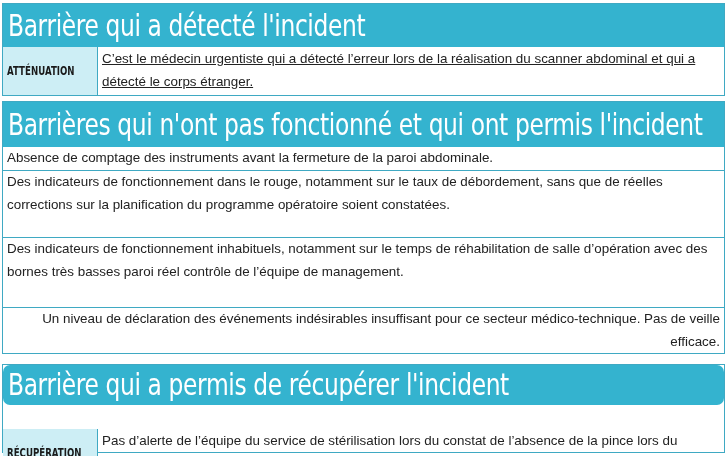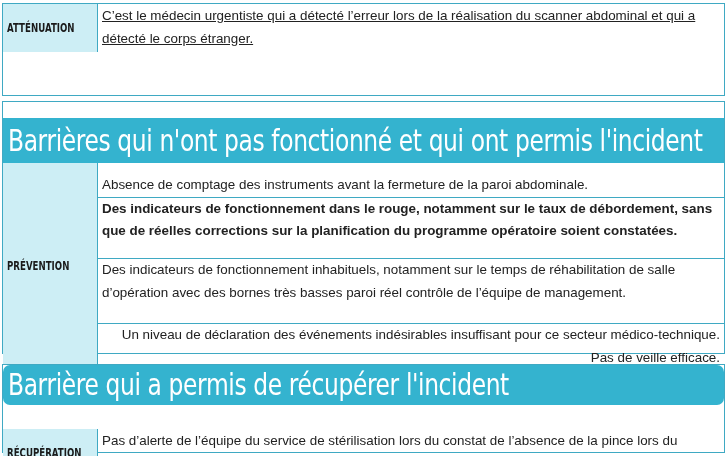--- a/index.html
+++ b/index.html
@@ -11,41 +11,41 @@
   .label { width: 95px; flex: 0 0 95px; background: #cdeef5; border-right: 1px solid #3fa9c3; display: flex; align-items: center; box-sizing: border-box; padding-left: 4px; text-align: center; }
   .label span { font-family: "DejaVu Sans", sans-serif; font-weight: bold; font-size: 12px; color: #1a1a1a; display: inline-block; transform: scaleX(0.72); transform-origin: left center; white-space: nowrap; }
   .cells { flex: 1; display: flex; flex-direction: column; }
   .cell { font-size: 13.4px; line-height: 22.5px; color: #222; padding: 0 4px; box-sizing: border-box; border-bottom: 1px solid #3fa9c3; }
   .cell:last-child { border-bottom: none; }
 </style>
 </head>
 <body>
 
 <div class="section" style="top:3px; height:93px;">
+  <div class="header" style="height:43px; line-height:43px; font-size:30px;">
+    <span>Barrière qui a détecté l'incident</span>
+  </div>
   <div class="body" style="height:48px;">
     <div class="label">
       <span>ATTÉNUATION</span>
     </div>
     <div class="cells">
       <div class="cell" style="height:48px; padding-top:1px;text-decoration:underline;">C’est le médecin urgentiste qui a détecté l’erreur lors de la réalisation du scanner abdominal et qui a détecté le corps étranger.</div>
     </div>
   </div>
 </div>
 
 <div class="section" style="top:101px; height:253px;">
-  <div class="header" style="height:45px; line-height:45px; font-size:30px;margin-top:16px;">
+  <div class="header" style="height:45px; line-height:45px; font-size:30px;">
     <span>Barrières qui n'ont pas fonctionné et qui ont permis l'incident</span>
   </div>
   <div class="body" style="height:206px;">
-    <div class="label">
-      <span>PRÉVENTION</span>
-    </div>
     <div class="cells">
-      <div class="cell" style="height:24px;margin-top:11px;">Absence de comptage des instruments avant la fermeture de la paroi abdominale.</div>
-      <div class="cell" style="height:67px;font-weight:bold;">Des indicateurs de fonctionnement dans le rouge, notamment sur le taux de débordement, sans que de réelles corrections sur la planification du programme opératoire soient constatées.</div>
+      <div class="cell" style="height:24px;">Absence de comptage des instruments avant la fermeture de la paroi abdominale.</div>
+      <div class="cell" style="height:67px;">Des indicateurs de fonctionnement dans le rouge, notamment sur le taux de débordement, sans que de réelles corrections sur la planification du programme opératoire soient constatées.</div>
       <div class="cell" style="height:70px;">Des indicateurs de fonctionnement inhabituels, notamment sur le temps de réhabilitation de salle d’opération avec des bornes très basses paroi réel contrôle de l’équipe de management.</div>
       <div class="cell" style="height:45px;text-align:right;">Un niveau de déclaration des événements indésirables insuffisant pour ce secteur médico-technique. Pas de veille efficace.</div>
     </div>
   </div>
 </div>
 
 <div class="section" style="top:364px; height:89px;">
   <div class="header" style="height:40px; line-height:40px; font-size:30px;border-radius:7px;">
     <span>Barrière qui a permis de récupérer l'incident</span>
   </div>

